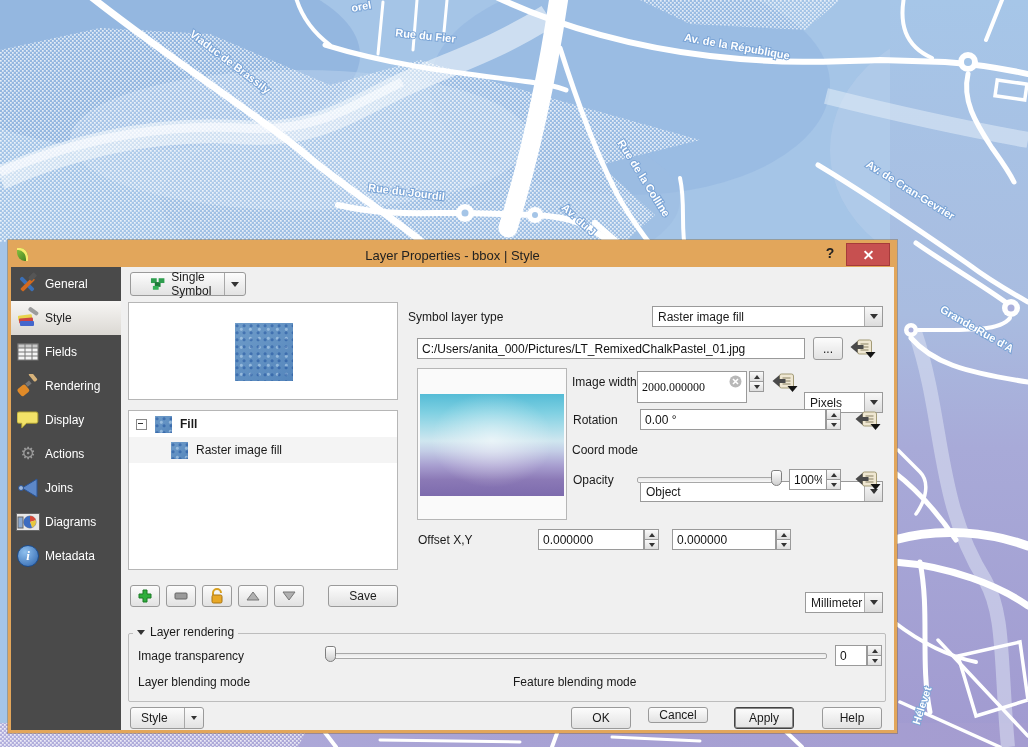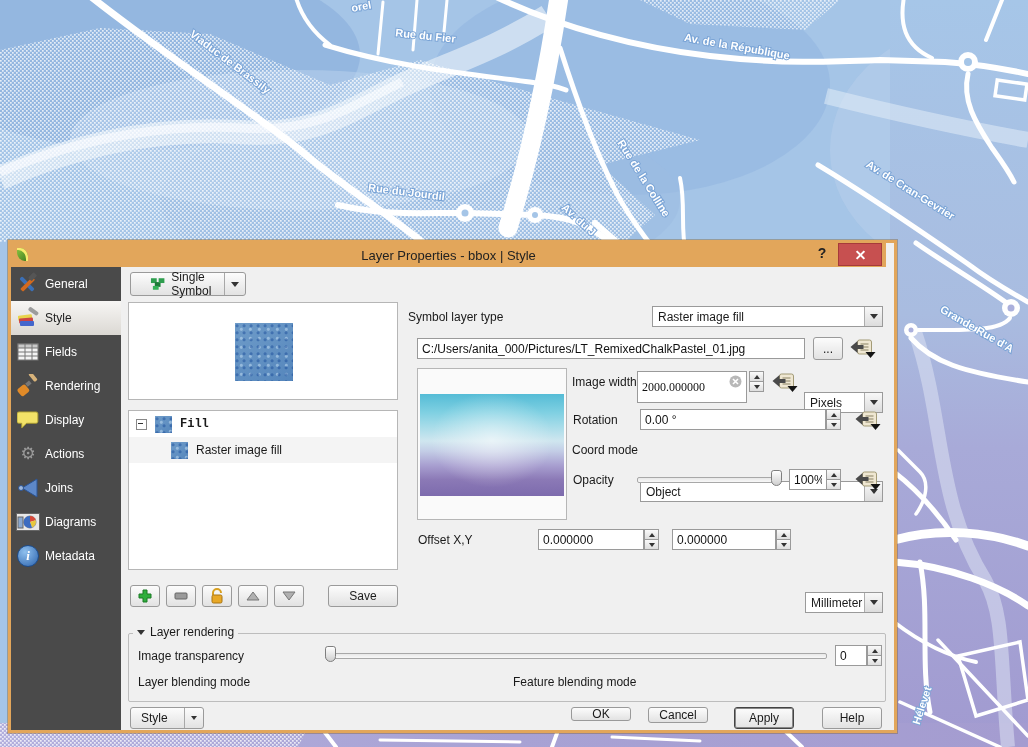--- a/index.html
+++ b/index.html
@@ -8,21 +8,21 @@
 
   
   #map{position:absolute;left:0;top:0;width:1028px;height:747px;}
   .map-label{font-family:"Liberation Sans",sans-serif;font-size:11px;font-weight:bold;
              fill:#ffffff;stroke:#7aa4d6;stroke-width:2px;paint-order:stroke;}
 
   
   #dialog{position:absolute;left:8px;top:240px;width:889px;height:493px;
           box-sizing:border-box;border:3px solid #e2a65b;background:#f0f0f0;
           box-shadow:0 0 0 1px rgba(120,80,20,.35);}
-  #titlebar{position:absolute;left:0;top:0;right:8px;height:24px;background:#e2a65b;
+  #titlebar{position:absolute;left:0;top:0;right:0;height:24px;background:#e2a65b;
             display:flex;align-items:center;}
   #title-text{position:absolute;left:0;right:0;text-align:center;font-size:13px;color:#222;}
   #qgis-logo{width:16px;height:16px;margin-left:4px;position:relative;z-index:2;}
   #qgis-logo .leaf{position:absolute;left:2px;top:1px;width:11px;height:13px;
        background:linear-gradient(135deg,#8cc63f,#3f7d20);border-radius:0 70% 0 70%;
        box-shadow:inset -2px 2px 0 #f7ec6e;}
   #help-btn{position:absolute;right:54px;top:2px;width:20px;height:20px;text-align:center;
             font-size:14px;font-weight:bold;color:#222;cursor:default;}
   #close-btn{position:absolute;right:4px;top:0;width:44px;height:23px;background:#c75050;
              border:1px solid #a63a3a;box-sizing:border-box;}
@@ -313,21 +313,21 @@
     </div>
 
     <div class="panel abs" style="left:7px;top:35px;width:270px;height:98px;">
       <div class="texblue" style="position:absolute;left:106px;top:20px;width:58px;height:58px;"></div>
     </div>
 
     <div class="panel abs" style="left:7px;top:143px;width:270px;height:160px;">
       <div class="treerow">
         <span class="expander"></span>
         <span class="texblue" style="width:17px;height:17px;margin-left:8px;"></span>
-        <span style="margin-left:8px;font-weight:bold;font-family:Liberation Mono, monospace;">Fill</span>
+        <span style="margin-left:8px;font-weight:bold;">Fill</span>
       </div>
       <div class="treerow" style="background:#f4f4f4;">
         <span class="texblue" style="width:17px;height:17px;margin-left:42px;"></span>
         <span style="margin-left:8px;">Raster image fill</span>
       </div>
     </div>
 
     <div class="btn abs" style="left:9px;top:318px;width:30px;height:22px;">
       <svg width="14" height="14" viewBox="0 0 14 14">
           <path d="M5,1 h4 v4 h4 v4 h-4 v4 h-4 v-4 h-4 v-4 h4 z" fill="#2fae3c" stroke="#1b7a25"></path>
@@ -506,21 +506,21 @@
     <div class="fieldlabel abs" style="left:17px;top:408px;">Layer blending mode</div>
 
     <div class="fieldlabel abs" style="left:392px;top:408px;">Feature blending mode</div>
 
     <div class="btn abs" style="left:9px;top:440px;width:74px;height:22px;justify-content:flex-start;padding-left:10px;">
       <span>Style</span>
       <span style="position:absolute;right:0;top:0;bottom:0;width:18px;border-left:1px solid #a8a8a8;display:flex;align-items:center;justify-content:center;">
           <span class="tri-down" style="border-top-width:4px;border-left-width:3px;border-right-width:3px;"></span>
         </span>
     </div>
-    <div class="btn abs" style="left:450px;top:440px;width:60px;height:14px;">
+    <div class="btn abs" style="left:450px;top:440px;width:60px;height:22px;">
         <span>OK</span>
       </div>
     <div class="btn abs" style="left:527px;top:440px;width:60px;height:16px;">
         <span>Cancel</span>
       </div>
     <div class="btn default abs" style="left:613px;top:440px;width:60px;height:22px;">
         <span>Apply</span>
       </div>
     <div class="btn abs" style="left:701px;top:440px;width:60px;height:22px;">
         <span>Help</span>

